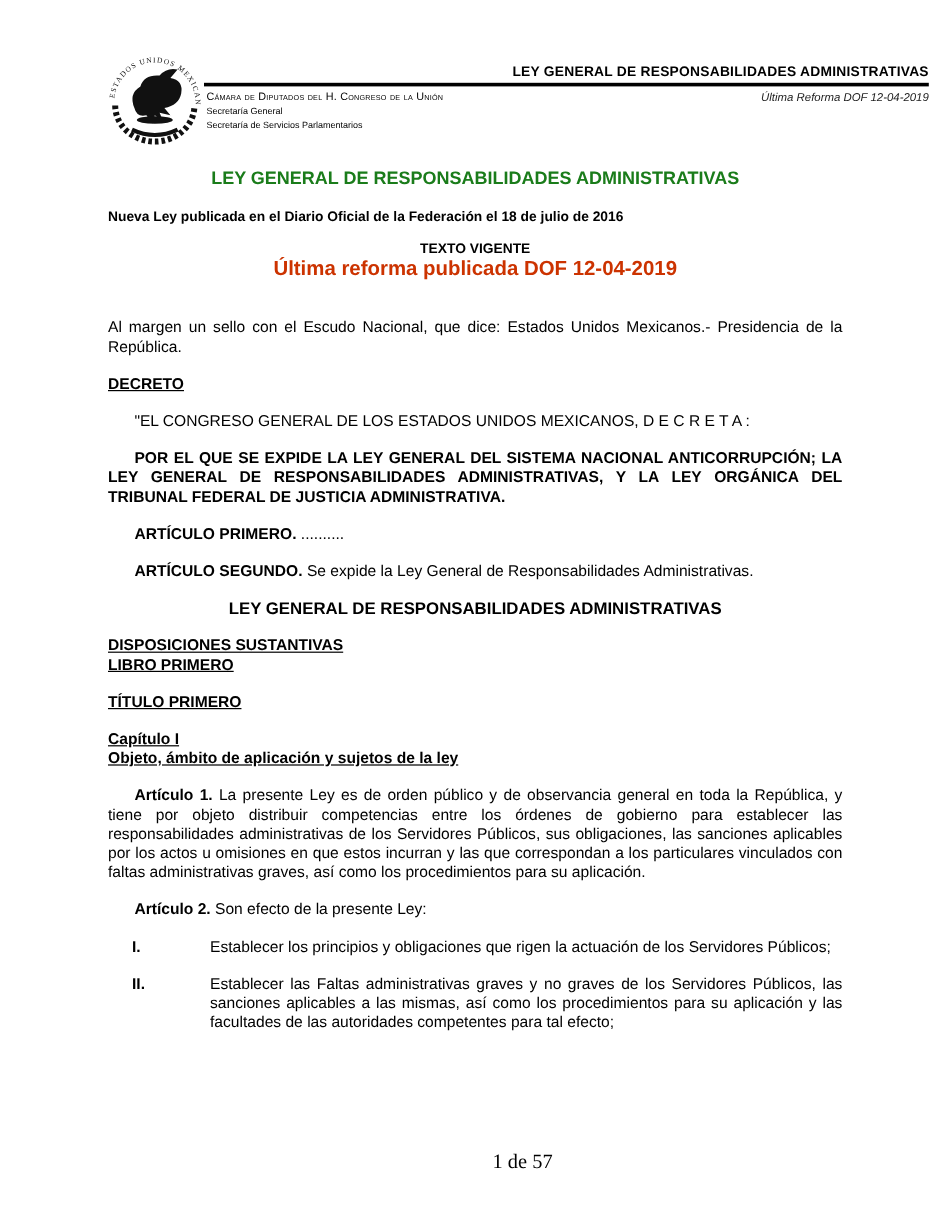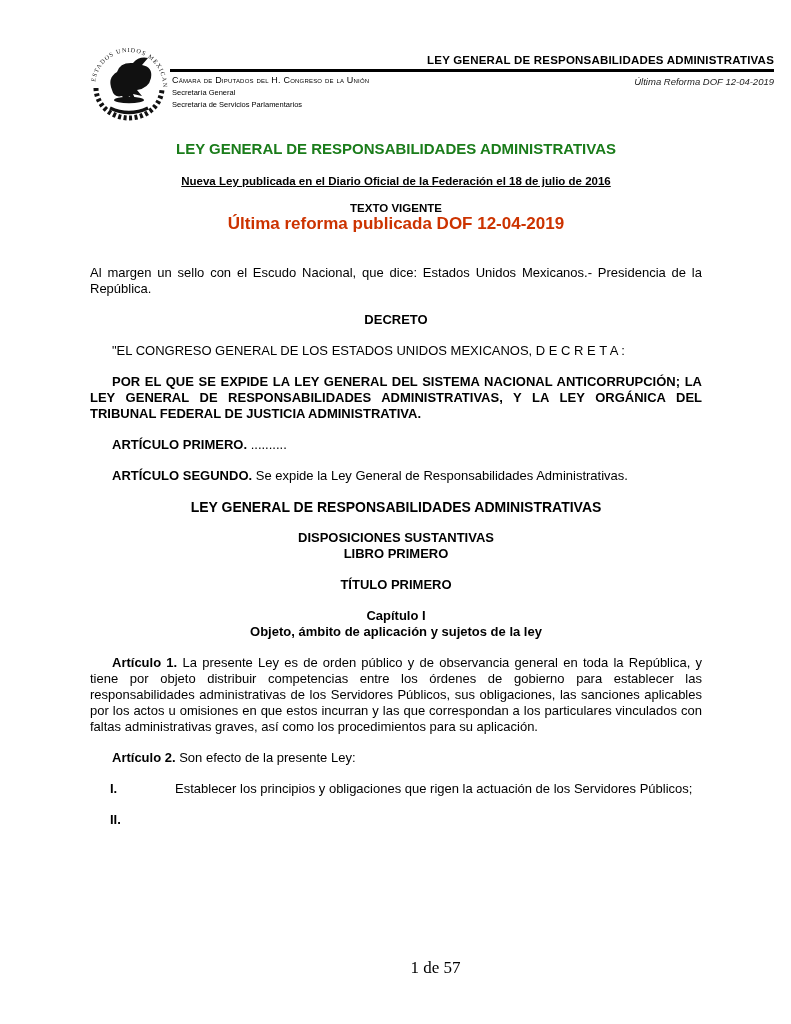--- a/index.html
+++ b/index.html
@@ -17,31 +17,31 @@
   .header-left{position:absolute;left:172px;top:75px;line-height:11px;}
   .chamber{font-weight:normal;font-variant:small-caps;font-size:9px;letter-spacing:.2px;}
   .secretariat{font-size:7.5px;margin-top:1px;}
   .header-reform{position:absolute;right:17px;top:76px;font-style:italic;font-size:9.5px;color:#222;}
   
   .doc-body{position:absolute;left:90px;top:140px;width:612px;font-size:13px;line-height:16px;}
   .doc-title{
     text-align:center;font-weight:bold;font-size:15px;line-height:18px;
     color:var(--title-green,#1a7c1a);margin:0 0 16px 0;
   }
-  .pub-note{text-align:center;font-weight:bold;font-size:11.5px;line-height:15px;margin:0 0 12px 0;text-decoration:underline;}
+  .pub-note{text-align:left;font-weight:bold;font-size:11.5px;line-height:15px;margin:0 0 12px 0;}
   .status-line{text-align:center;font-weight:bold;font-size:11.5px;line-height:15px;margin:0;}
   .reform-line{
     text-align:center;font-weight:bold;font-size:17px;line-height:15px;
     color:var(--reform-red,#cc3300);margin:0 0 34px 0;
   }
   p.blk{margin:0 0 15px 0;}
   .just{text-align:justify;}
   .ind{text-indent:22px;}
   .bold{font-weight:bold;}
-  .center{text-align:center;font-weight:bold;margin:0 0 15px 0;}
+  .center{text-align:left;font-weight:bold;margin:0 0 15px 0;text-decoration:underline;}
   .center-lg{text-align:center;font-weight:bold;font-size:14px;margin:0 0 15px 0;}
   .list-item{position:relative;padding-left:85px;margin:0 0 15px 0;text-align:justify;}
   .list-num{position:absolute;left:20px;top:0;font-weight:bold;}
   
   .footer{
     position:absolute;top:958px;left:0;width:100%;text-align:center;
     font-family:"Liberation Serif",serif;font-size:17px;margin-left:40px;
   }
 </style>
 </head>
@@ -114,19 +114,20 @@
 
     <p class="blk ind"><span class="bold">Artículo 2.</span><span> Son efecto de la presente Ley:</span></p>
 
     <div class="list-item">
       <span class="list-num">I.</span>
       <span>Establecer los principios y obligaciones que rigen la actuación de los Servidores Públicos;</span>
     </div>
 
     <div class="list-item">
       <span class="list-num">II.</span>
+      <span>Establecer las Faltas administrativas graves y no graves de los Servidores Públicos, las sanciones aplicables a las mismas, así como los procedimientos para su aplicación y las facultades de las autoridades competentes para tal efecto;</span>
     </div>
 
   </div>
 
   <div class="footer">1 de 57</div>
 
 </div>
 
 </body></html>

